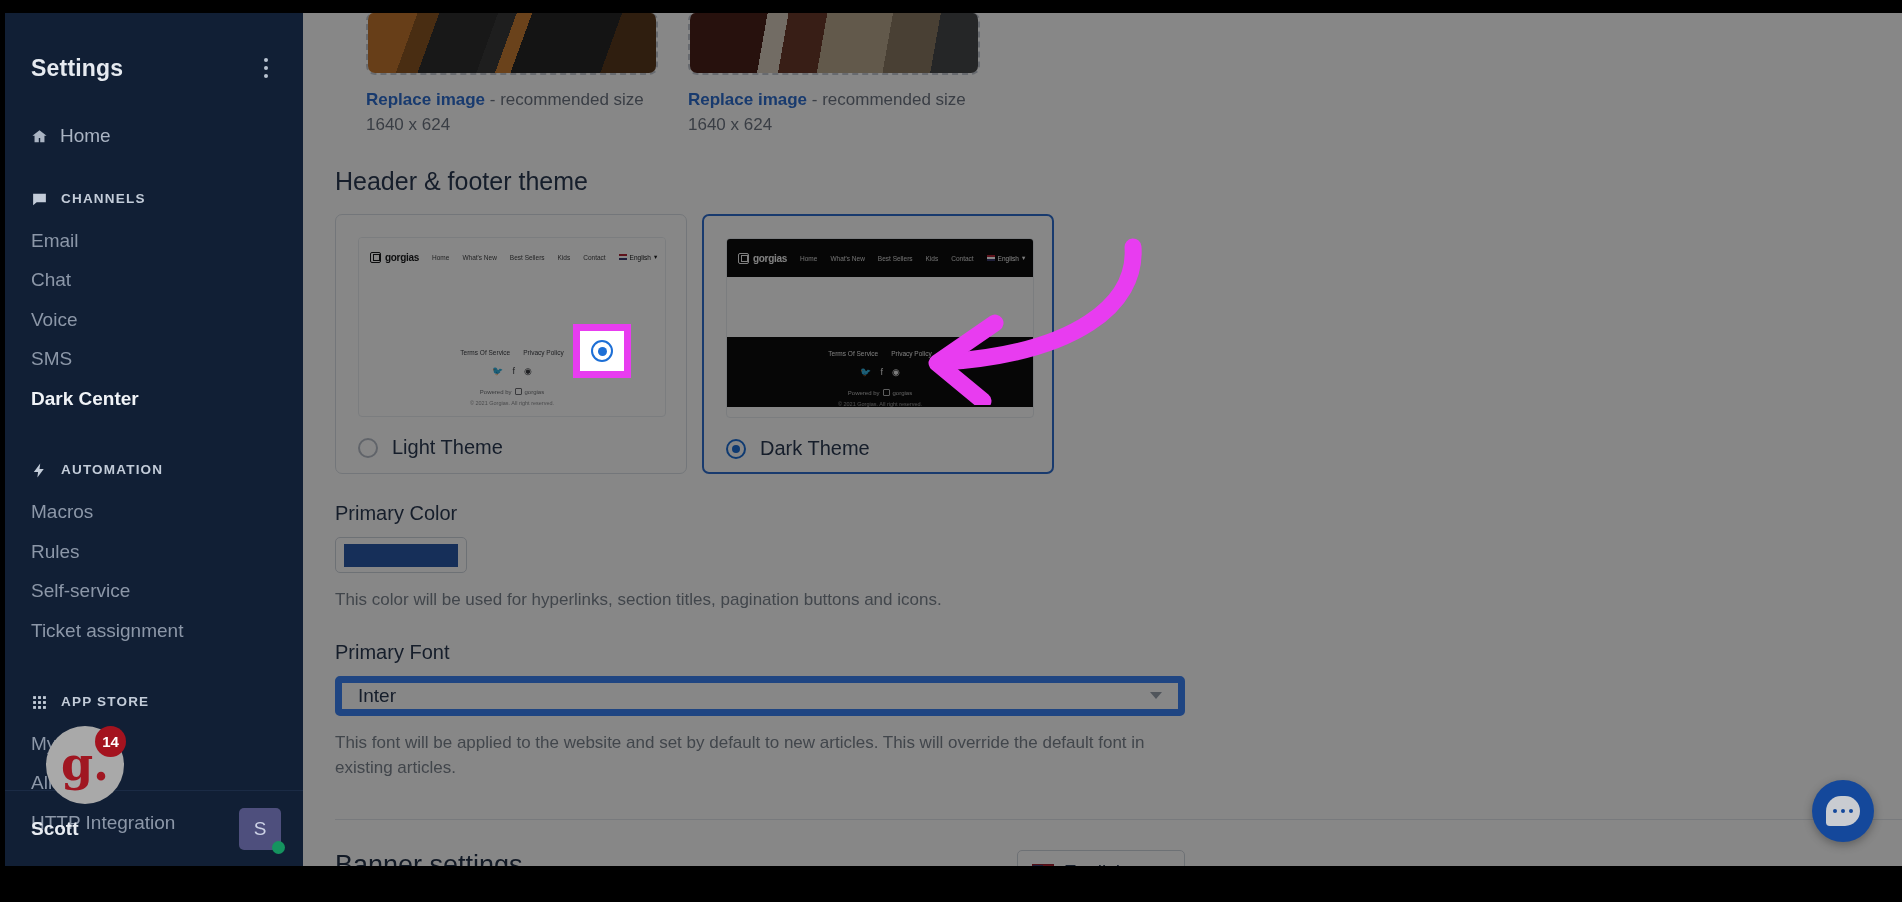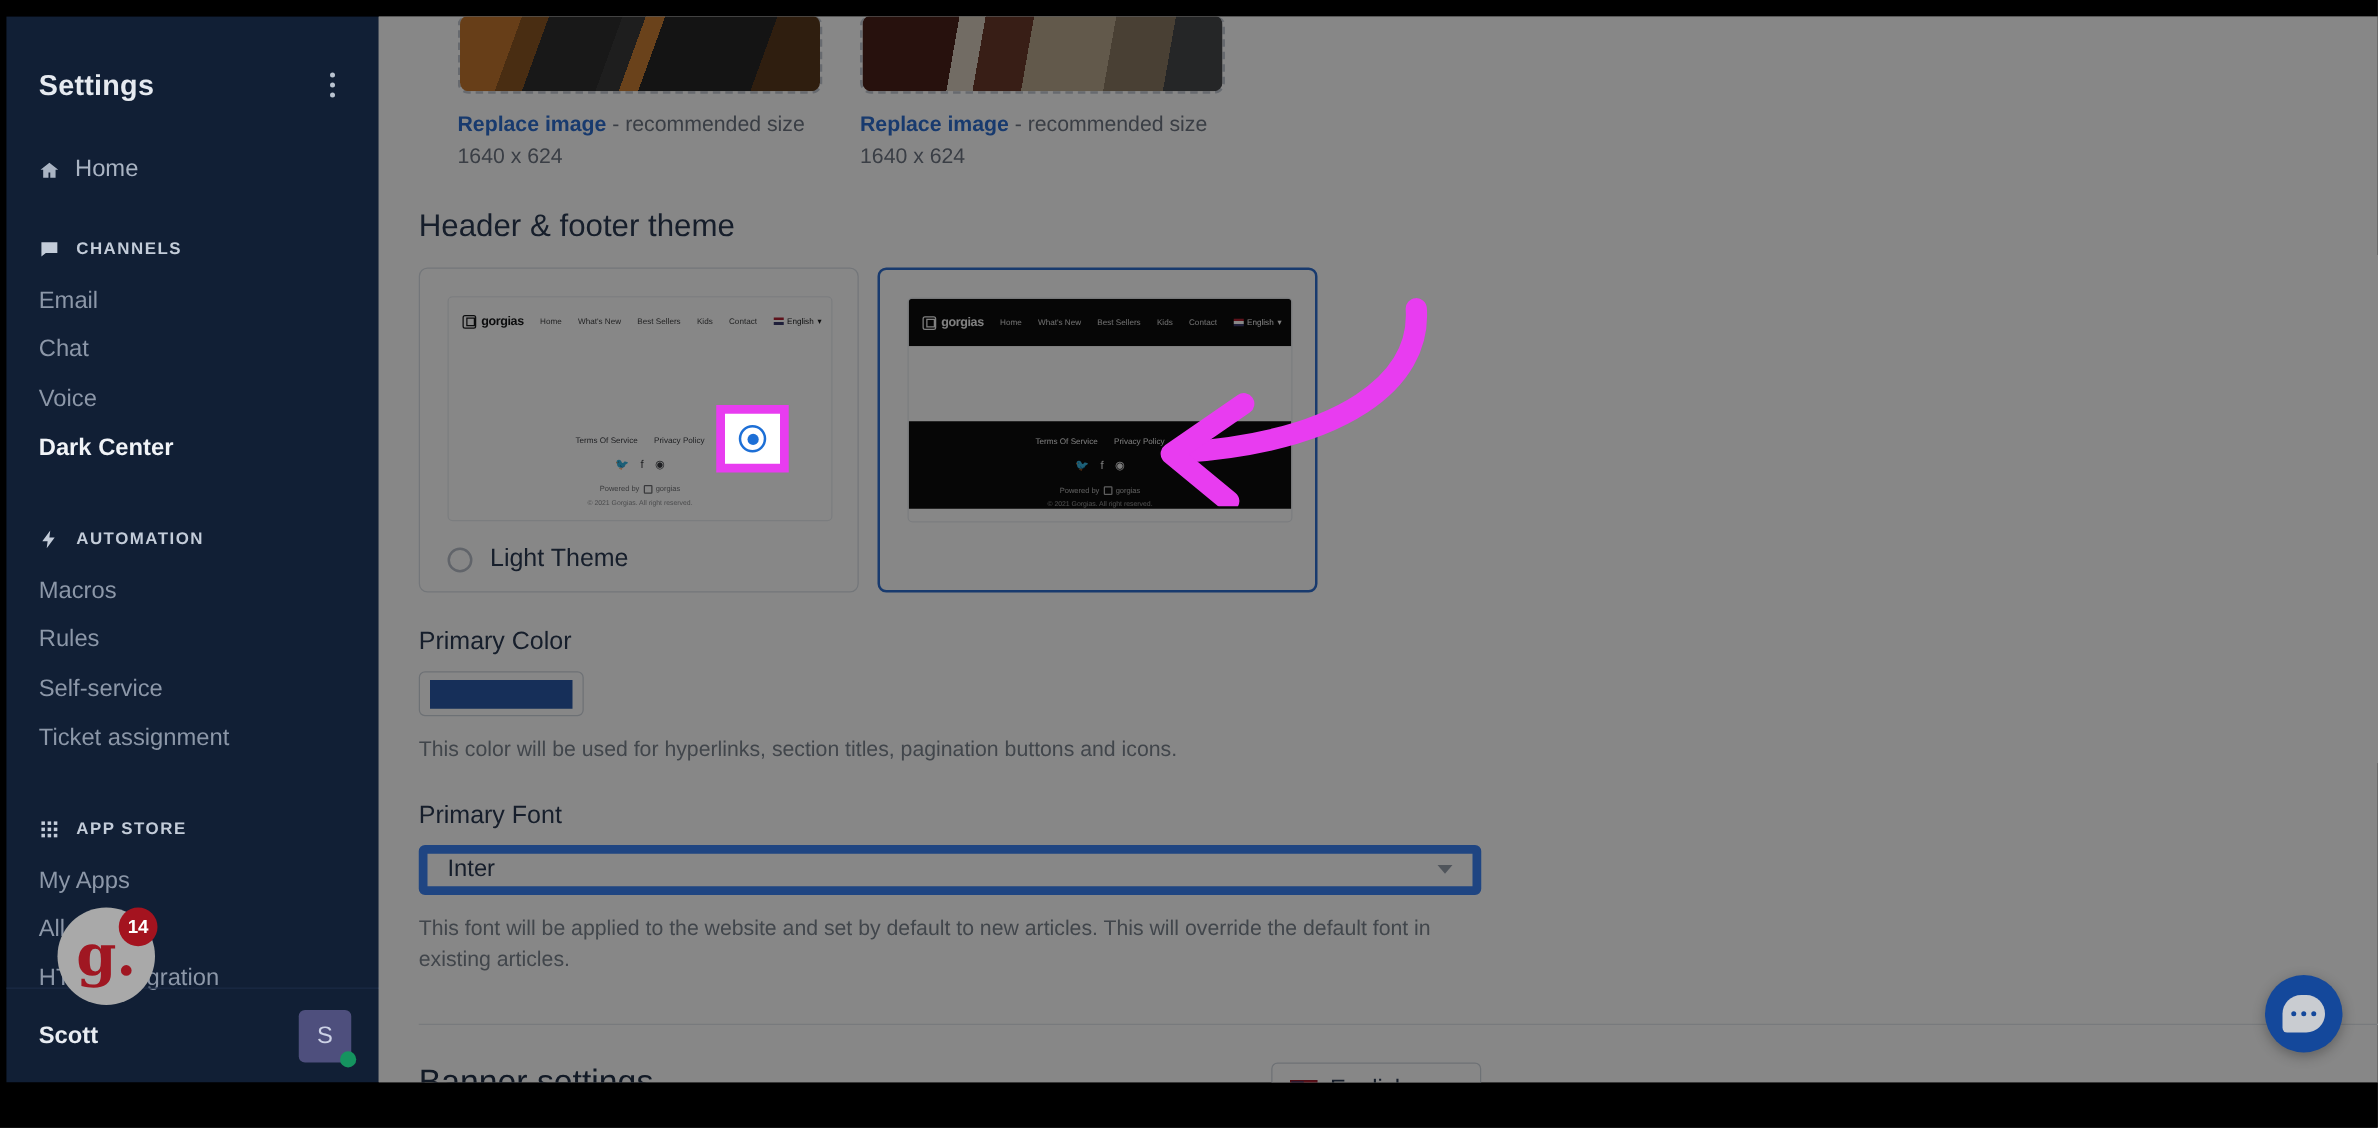--- a/index.html
+++ b/index.html
@@ -251,20 +251,21 @@
           <span class="icon-sm">
             <svg viewBox="0 0 24 24" width="17" height="17" fill="#c3ccd9">
                 <path d="M3 4h18v12H8l-5 4z"></path>
               </svg>
           </span>
           <span class="txt">CHANNELS</span>
         </div>
         <div class="sb-item">Email</div>
         <div class="sb-item">Chat</div>
         <div class="sb-item">Voice</div>
+        <div class="sb-item">SMS</div>
         <div class="sb-item active">Dark Center</div>
       </div>
 
       <div class="sb-section">
         <div class="sb-sec-head">
           <span class="icon-sm">
             <svg viewBox="0 0 24 24" width="17" height="17" fill="#c3ccd9">
                 <path d="M13 2 4 14h6l-1 8 9-12h-6z"></path>
               </svg>
           </span>
@@ -413,20 +414,24 @@
                   <span>◉</span>
                 </div>
                 <div class="pv-powered">
                   <span>Powered by</span>
                   <span class="pw-mark"></span>
                   <span>gorgias</span>
                 </div>
                 <div class="pv-copy">© 2021 Gorgias. All right reserved.</div>
               </div>
             </div>
+            <div class="theme-foot">
+              <span class="radio on"></span>
+              <span class="theme-lbl">Dark Theme</span>
+            </div>
           </div>
         </div>
 
         <div class="fld-title">Primary Color</div>
         <div class="color-box">
           <span class="color-swatch" style="background: rgb(42, 90, 168);"></span>
         </div>
         <div class="hint">This color will be used for hyperlinks, section titles, pagination buttons and icons.</div>
 
         <div class="fld-title">Primary Font</div>

